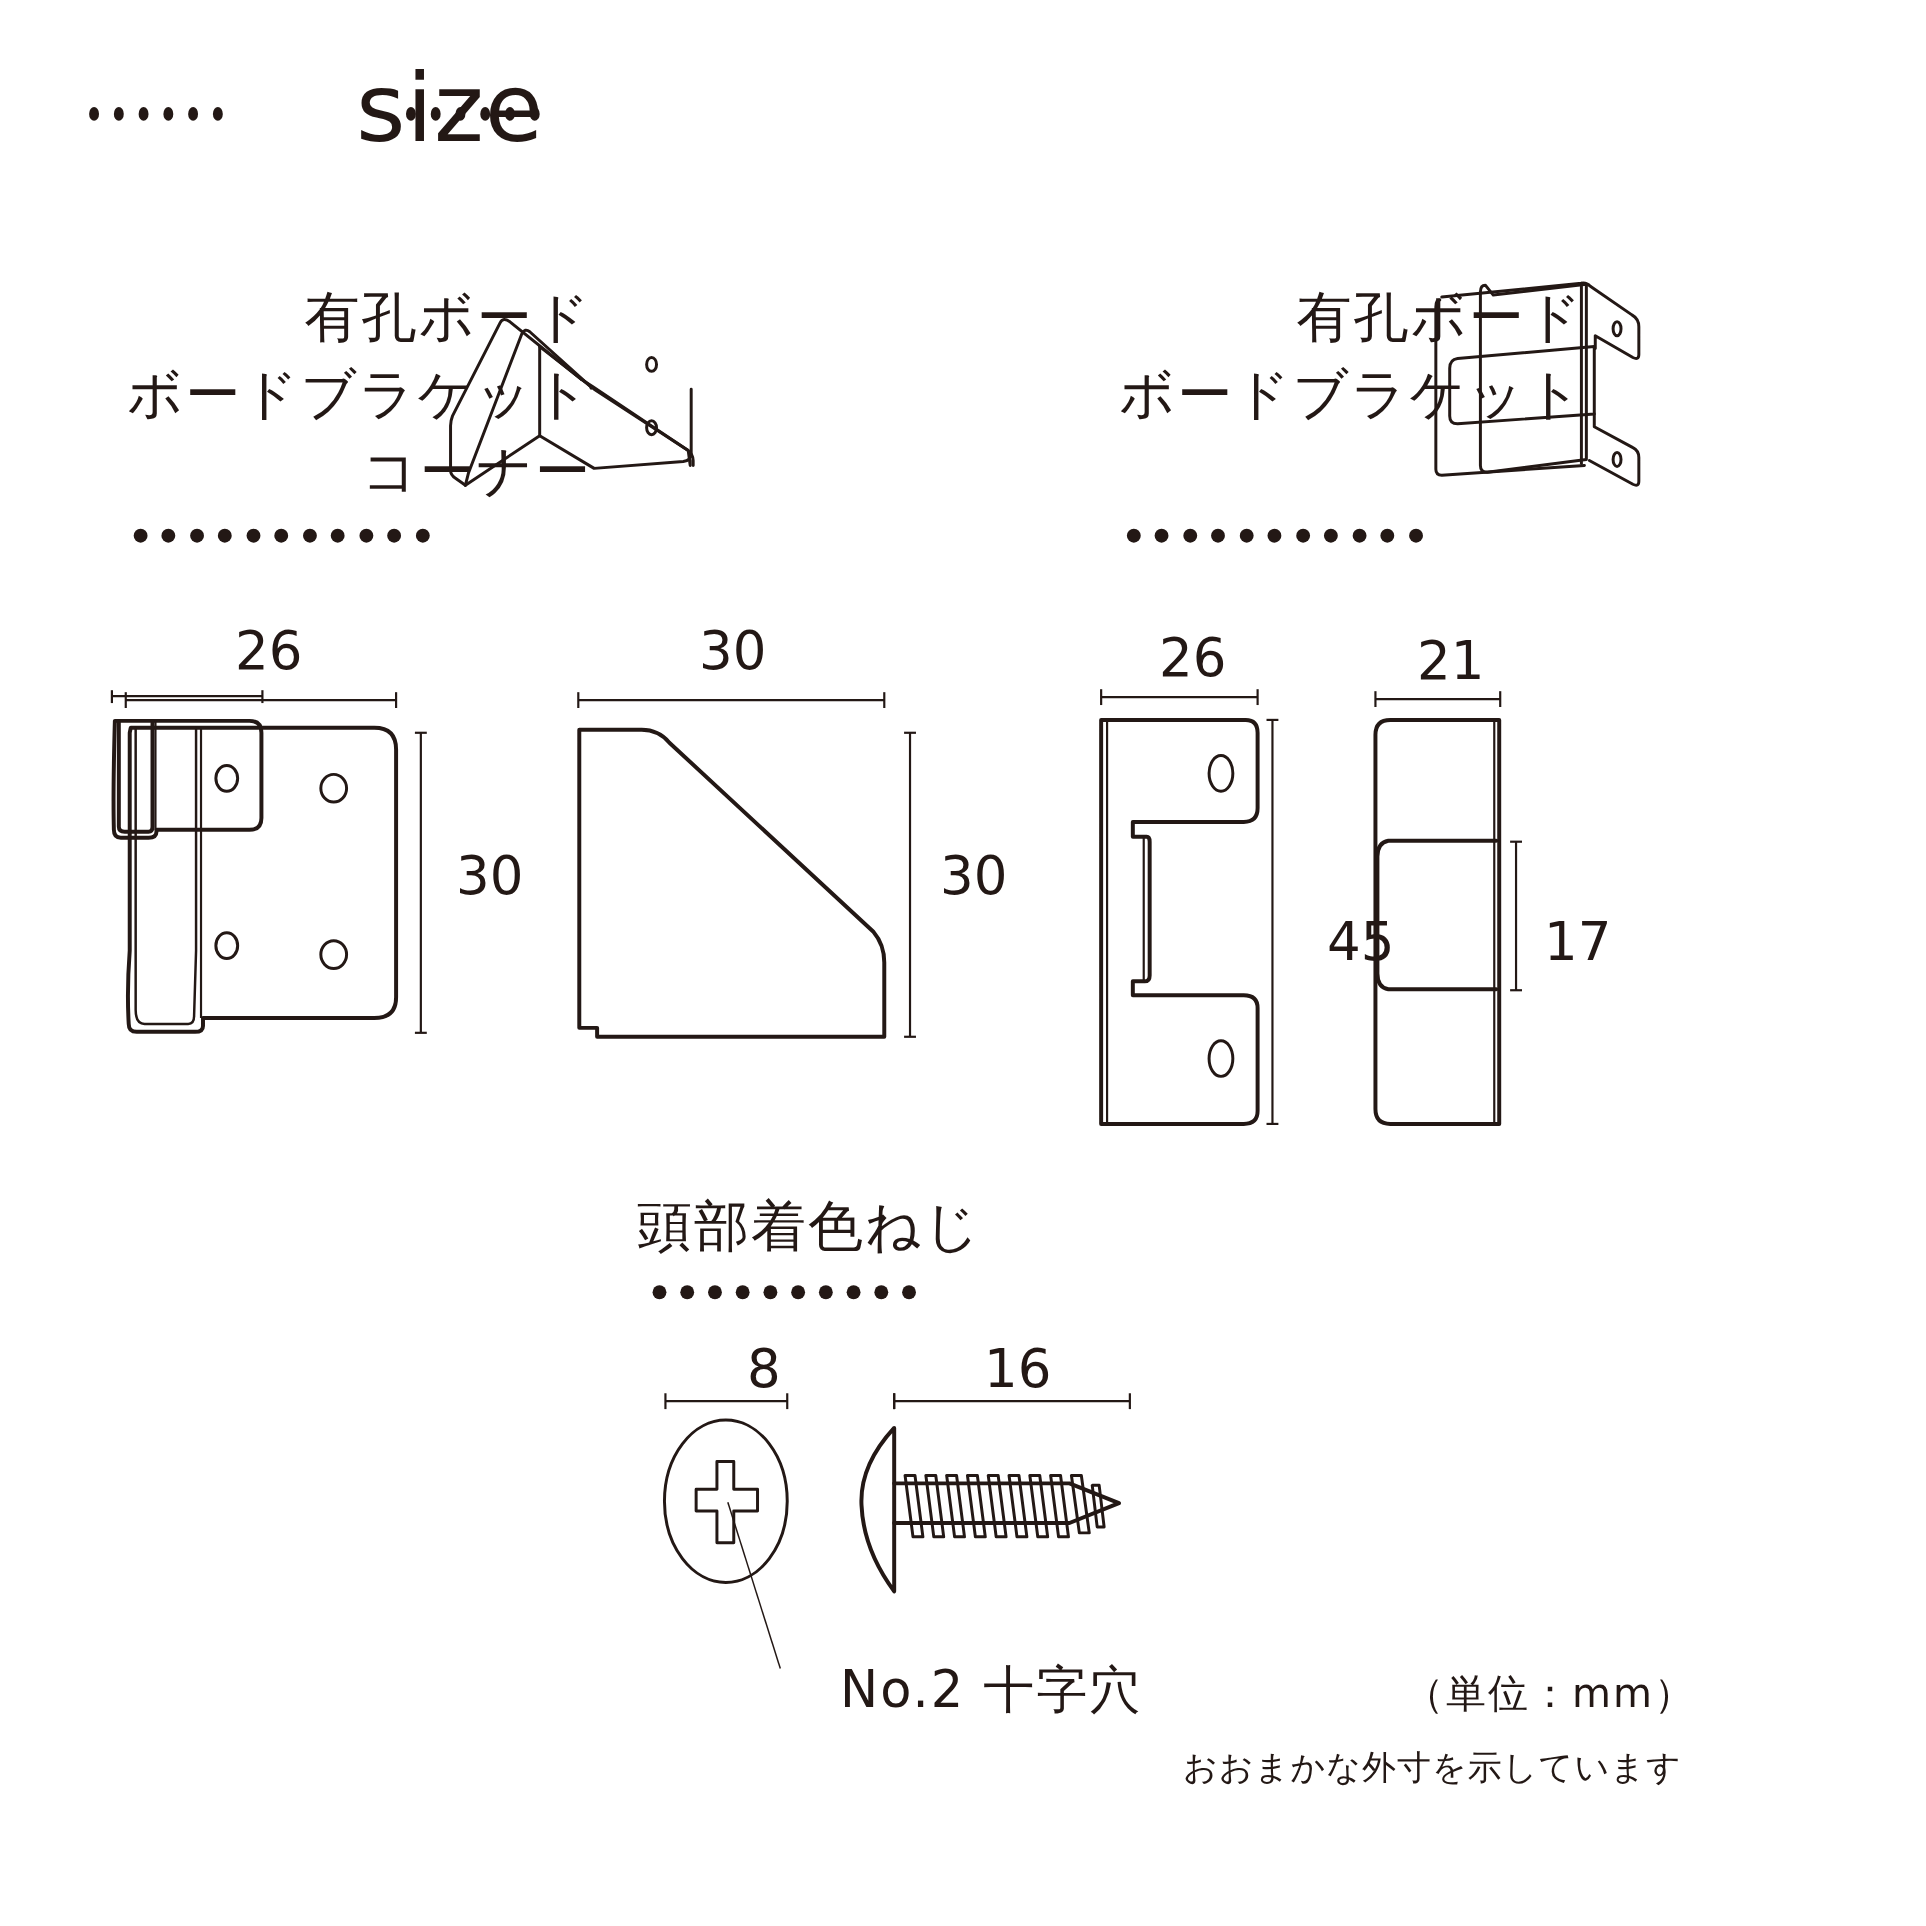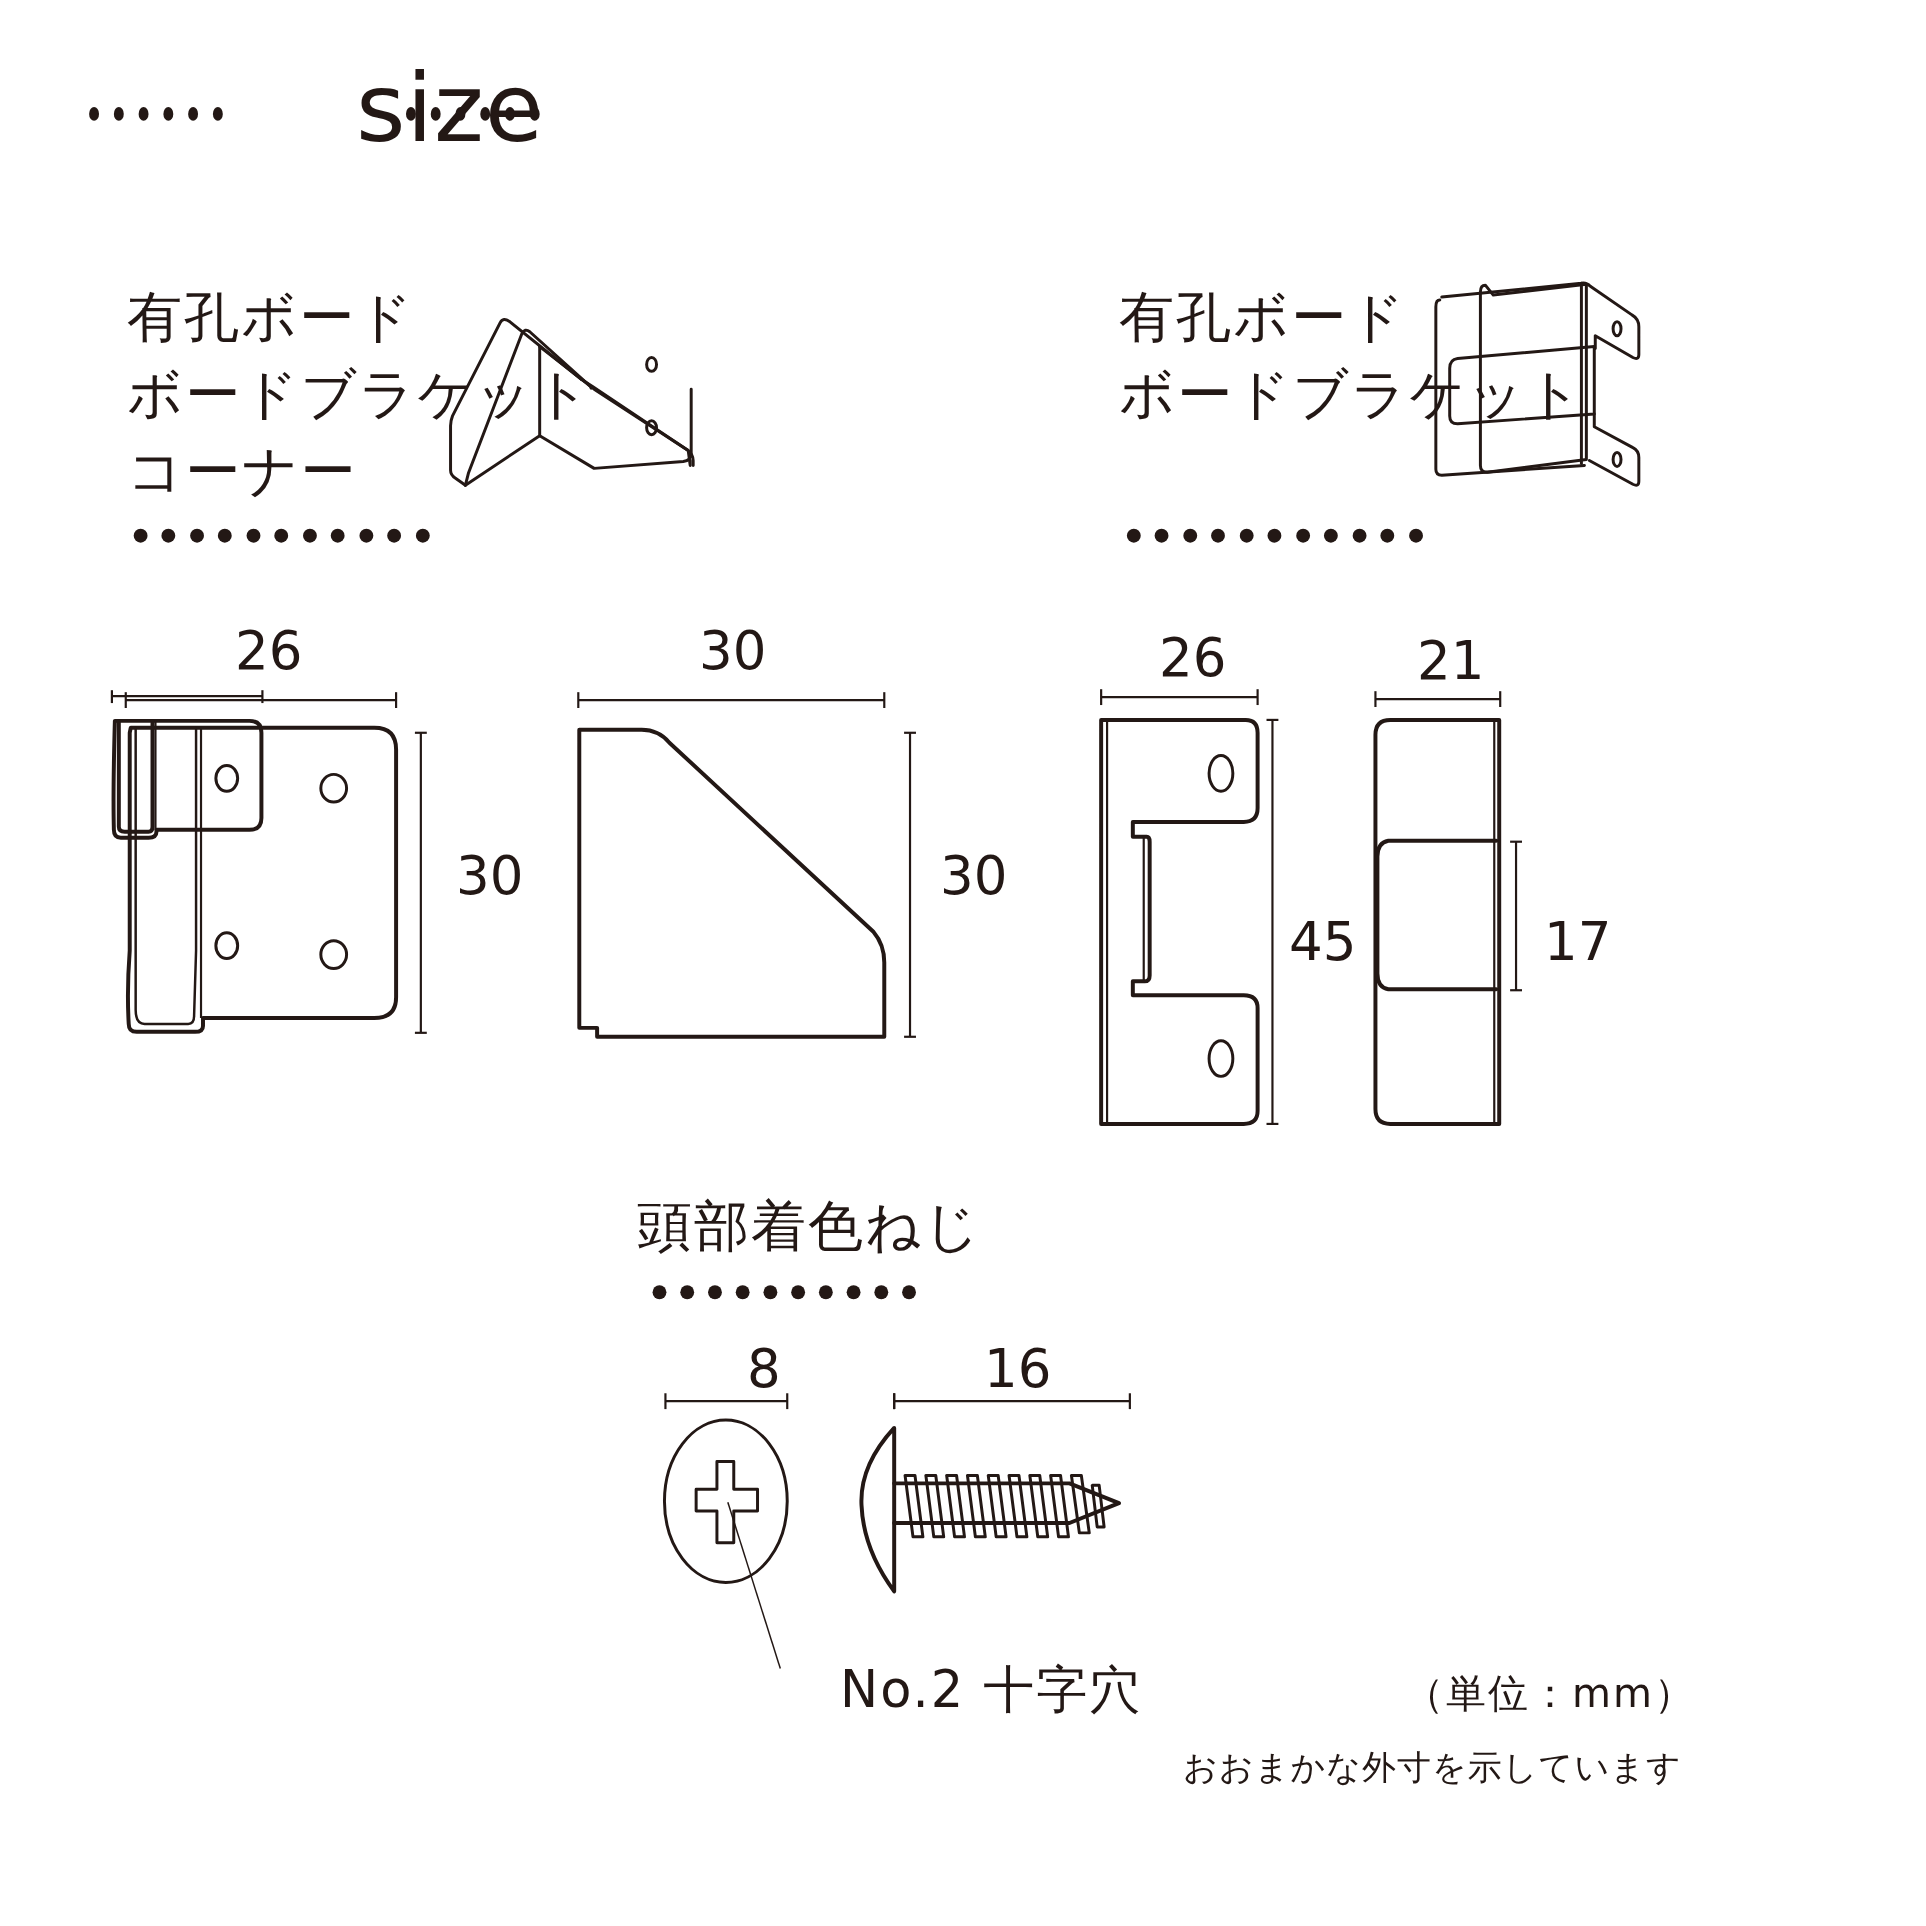--- a/index.html
+++ b/index.html
@@ -1,20 +1,20 @@
 <!DOCTYPE html>
 <html><head>
   <meta charset="utf-8">
   <style>
     html, body { margin: 0; padding: 0; background: #ffffff; }
     body { width: 1927px; height: 1927px; position: relative; overflow: hidden;
       font-family: "DejaVu Sans", "Liberation Sans", sans-serif; color: #231815; }
     .abs { position: absolute; }
     .title { font-size: 95px; font-weight: 400; letter-spacing: 1px; line-height: 1; }
-    .label { font-size: 55px; line-height: 77px; letter-spacing: 2px; white-space: pre; }
+    .label { font-size: 55px; line-height: 77px; letter-spacing: 2px; white-space: pre; text-align: right; }
     .dim { font-size: 53px; line-height: 1; margin-left: 9px; }
     .note-main { font-size: 40px; line-height: 1; letter-spacing: 2px; }
     .note-sub { font-size: 34px; line-height: 1; letter-spacing: 1px; }
     svg { position: absolute; left: 0; top: 0; }
     .stroke { fill: none; stroke: #231815; stroke-width: 4; stroke-linejoin: round; stroke-linecap: round; }
     .thin { fill: none; stroke: #231815; stroke-width: 2.2; }
   </style>
 </head>
 <body>
 
@@ -203,21 +203,21 @@
   <div class="label">有孔ボード</div>
   <div class="label">ボードブラケット</div>
 </div>
 
 <div class="abs dim" style="left:226px; top:624px;">26</div>
 <div class="abs dim" style="left:447px; top:849px;">30</div>
 <div class="abs dim" style="left:690px; top:624px;">30</div>
 <div class="abs dim" style="left:931px; top:849px;">30</div>
 
 <div class="abs dim" style="left:1150px; top:631px;">26</div>
-<div class="abs dim" style="left:1280px; top:915px;">45</div>
+<div class="abs dim" style="left:1318px; top:915px;">45</div>
 <div class="abs dim" style="left:1408px; top:634px;">21</div>
 <div class="abs dim" style="left:1535px; top:915px;">17</div>
 
 <div class="abs label" style="left:637px; top:1188px;">頭部着色ねじ</div>
 <div class="abs dim" style="left:738px; top:1342px;">8</div>
 <div class="abs dim" style="left:975px; top:1342px;">16</div>
 <div class="abs label" style="left:840px; top:1651px; font-size:51px;">No.2 十字穴</div>
 
 <div class="abs note-main" style="left:1404px; top:1673px;">（単位：mm）</div>
 <div class="abs note-sub" style="left:1183px; top:1750px;">おおまかな外寸を示しています</div>

